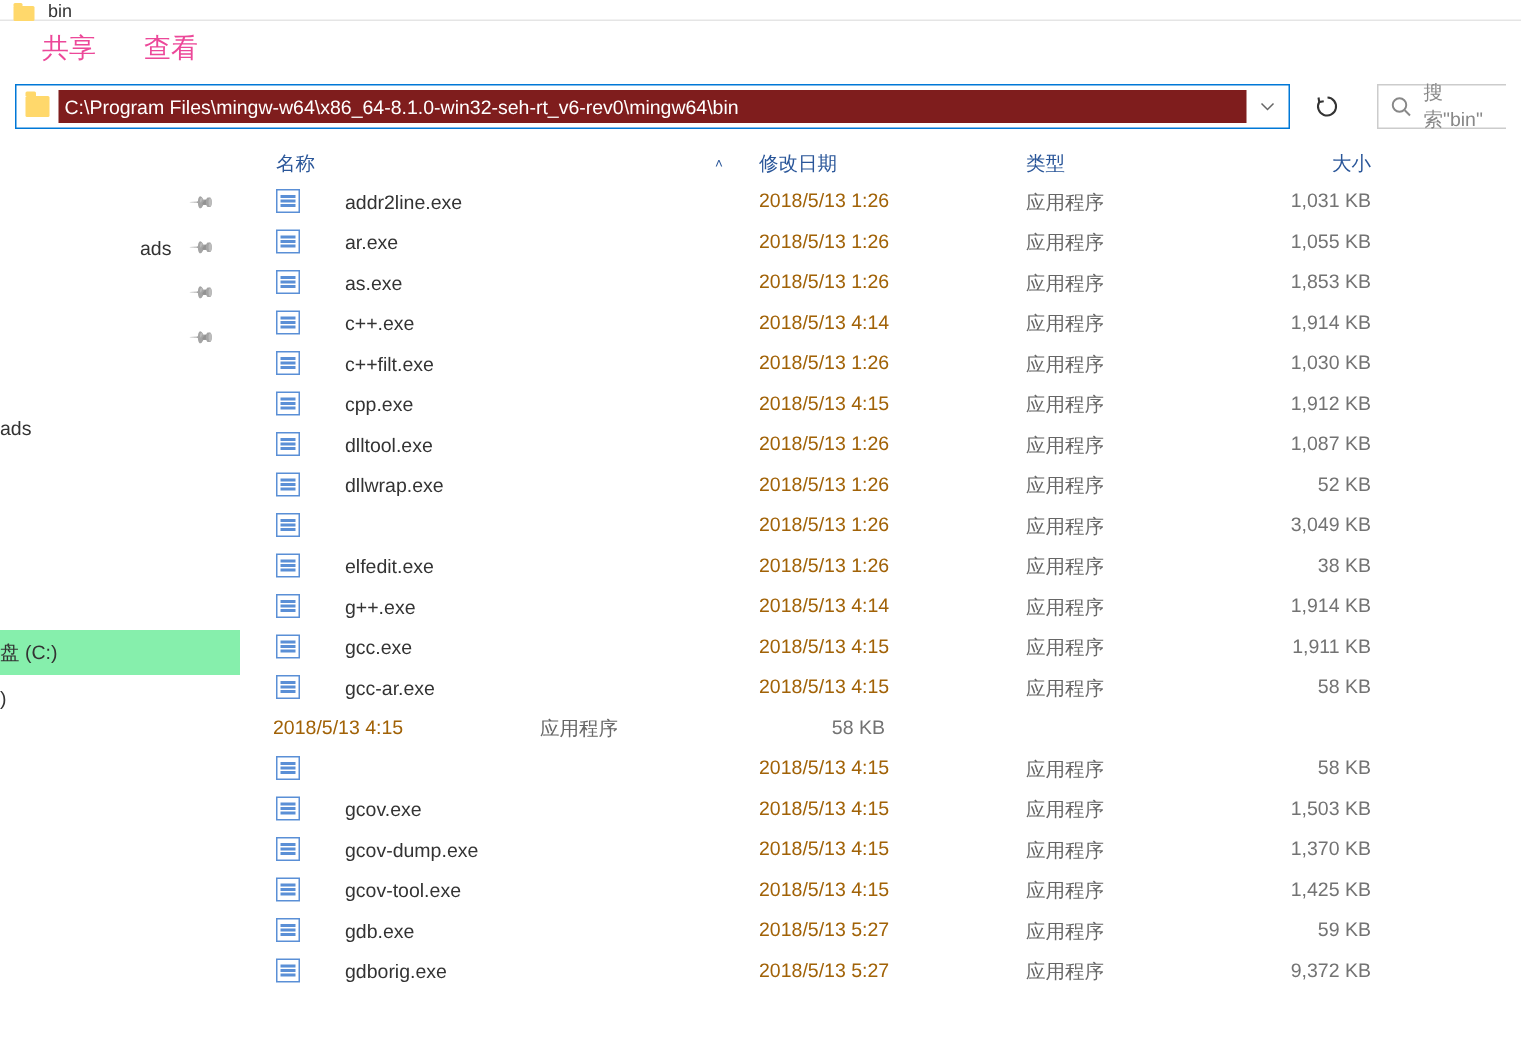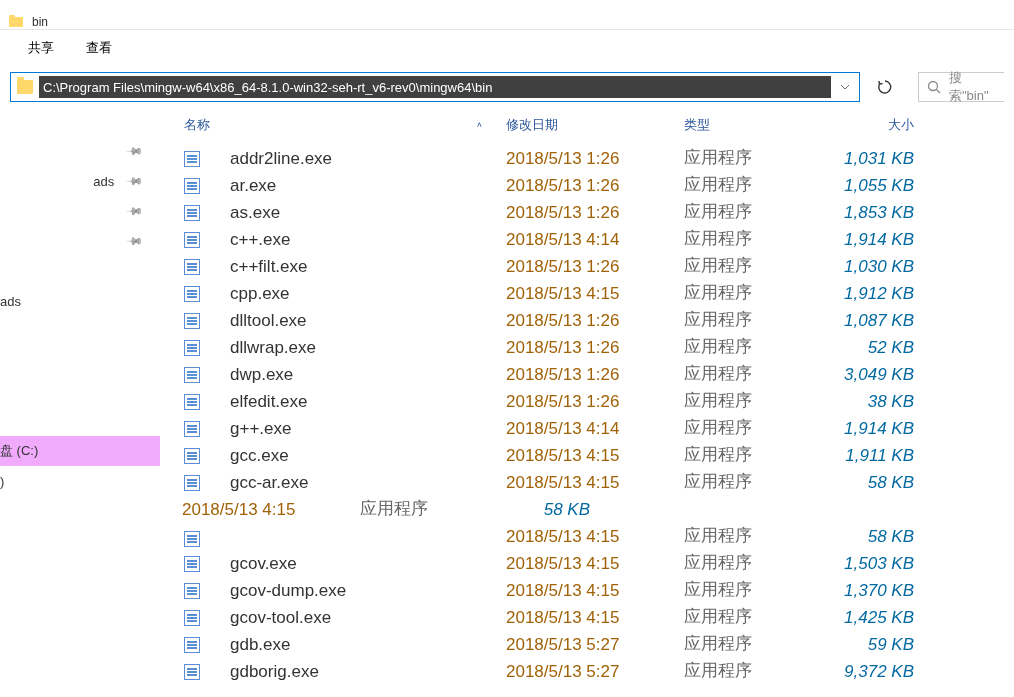--- a/index.html
+++ b/index.html
@@ -1,52 +1,52 @@
 <!DOCTYPE html>
 <html><head>
   <meta charset="utf-8">
   <style>
     * { margin: 0; padding: 0; box-sizing: border-box; font-family: "Microsoft YaHei", "Segoe UI", sans-serif; }
     body { background: #fff; color: #333; font-size: 13px; overflow: hidden; }
-    .titlebar { height: 30px; display: flex; align-items: flex-end; padding-left: 8px; border-bottom: 1px solid #e5e5e5; }
+    .titlebar { height: 14px; display: flex; align-items: flex-start; padding-left: 8px; border-bottom: 1px solid #e5e5e5; }
     .titlebar-icon { width: 16px; height: 16px; margin-right: 8px; }
     .titlebar-title { font-size: 12px; color: #333; }
     .ribbon { height: 36px; display: flex; align-items: center; padding-left: 28px; gap: 32px; }
-    .ribbon-tab { font-size: 13px; color: #000000; cursor: pointer; }
+    .ribbon-tab { font-size: 18px; color: #ec4899; cursor: pointer; }
     .toolbar { display: flex; align-items: center; padding: 6px 10px; gap: 10px; }
     .addressbar { flex: none; width: 850px; display: flex; align-items: center; border: 1px solid #0078d7; height: 30px; background: #fff; }
     .ab-icon { width: 28px; display: flex; align-items: center; justify-content: center; }
     .ab-folder-icon { width: 16px; height: 14px; background: #ffd86b; border-radius: 1px; position: relative; }
     .ab-folder-icon::before { content: ""; position: absolute; top: -3px; left: 0; width: 7px; height: 3px; background: #ffd86b; border-radius: 1px 1px 0 0; }
-    .ab-path { flex: 1; background: #404040; color: #fff; font-size: 13px; padding: 3px 4px; height: 22px; display: flex; align-items: center; margin: 2px 0; }
+    .ab-path { flex: 1; background: #7f1d1d; color: #fff; font-size: 13px; padding: 3px 4px; height: 22px; display: flex; align-items: center; margin: 2px 0; }
     .ab-chevron { width: 28px; display: flex; align-items: center; justify-content: center; color: #666; font-size: 10px; cursor: pointer; }
     .refresh-btn { width: 30px; height: 30px; display: flex; align-items: center; justify-content: center; cursor: pointer; color: #333; }
     .searchbox { flex: 1; height: 30px; border: 1px solid #ccc; border-right: none; display: flex; align-items: center; padding: 0 8px; gap: 8px; margin-left: 8px; }
     .search-icon { color: #666; }
     .search-text { color: #888; font-size: 13px; }
     .main { display: flex; height: calc(100vh - 72px); }
     .sidebar { width: 160px; padding-top: 28px; }
     .sidebar-item { height: 30px; display: flex; align-items: center; padding-left: 0; font-size: 13px; color: #333; cursor: pointer; }
     .sidebar-item.pinned { justify-content: flex-end; padding-right: 18px; }
-    .sidebar-item.selected { background: #f0abfc; }
+    .sidebar-item.selected { background: #86efac; }
     .pin-icon { color: #999; font-size: 12px; transform: rotate(45deg); }
     .filelist { flex: 1; padding-left: 22px; }
     .list-header { display: flex; height: 34px; align-items: center; color: #2a5699; font-size: 13px; cursor: pointer; }
     .col-name { width: 324px; padding-left: 2px; display: flex; align-items: center; gap: 20px; }
     .col-date { width: 178px; }
     .col-type { width: 146px; }
     .col-size { width: 96px; text-align: right; padding-right: 12px; }
     .sort-arrow { font-size: 9px; color: #2a5699; margin-left: auto; margin-right: 24px; }
-    .file-row { display: flex; height: 27px; align-items: flex-end; font-size: 17px; color: #333; cursor: pointer; }
+    .file-row { display: flex; height: 27px; align-items: flex-start; font-size: 13px; color: #333; cursor: pointer; }
     .file-icon { width: 16px; height: 16px; margin-right: 10px; border: 1px solid #5a8fd6; background: #fff; position: relative; flex-shrink: 0; }
     .file-icon::after { content: ""; position: absolute; left: 2px; top: 3px; right: 2px; height: 2px; background: #5a8fd6; box-shadow: 0 3px 0 #5a8fd6, 0 6px 0 #5a8fd6; }
     .fname { flex: 1; }
     .fdate { color: #a16207; }
     .ftype { color: #666; }
-    .fsize { color: #0369a1; font-style: italic; }
+    .fsize { color: #737373; }
     svg { display: block; }
   </style>
 </head>
 <body>
 
 <div class="titlebar">
   <span class="titlebar-icon">
     <svg viewBox="0 0 16 16" width="16" height="16">
         <rect x="1" y="4" width="14" height="10" fill="#ffd86b" rx="1"></rect>
         <rect x="1" y="2" width="6" height="3" fill="#ffd86b" rx="1"></rect>
@@ -211,21 +211,20 @@
             <span class="file-icon"></span>
             <span class="fname">dllwrap.exe</span>
           </div>
           <div class="col-date fdate">2018/5/13 1:26</div>
           <div class="col-type ftype">应用程序</div>
           <div class="col-size fsize">52 KB</div>
         </div>
         <div class="file-row">
           <div class="col-name">
             <span class="file-icon"></span>
-            <span class="fname">dwp.exe</span>
           </div>
           <div class="col-date fdate">2018/5/13 1:26</div>
           <div class="col-type ftype">应用程序</div>
           <div class="col-size fsize">3,049 KB</div>
         </div>
         <div class="file-row">
           <div class="col-name">
             <span class="file-icon"></span>
             <span class="fname">elfedit.exe</span>
           </div>

